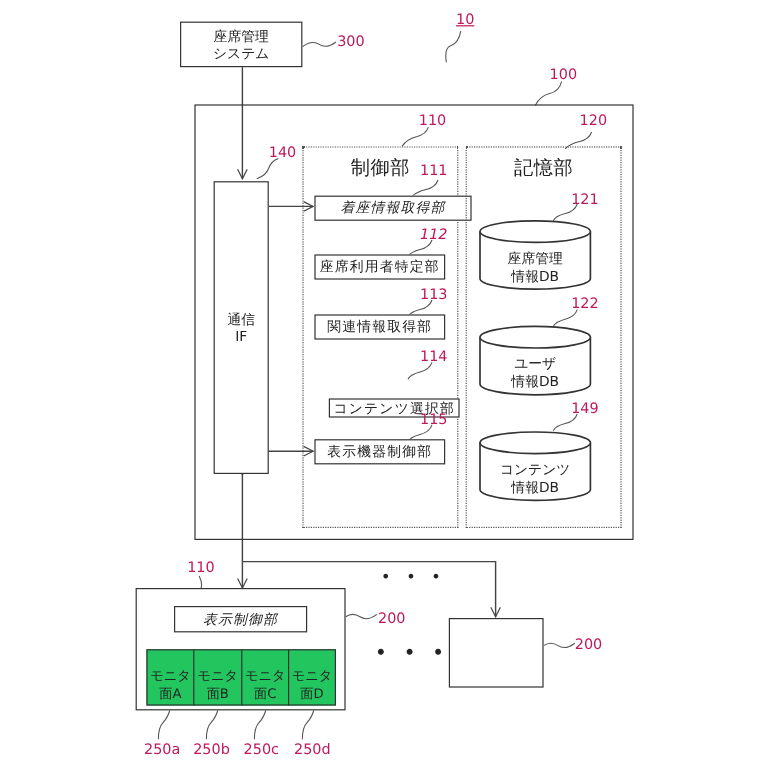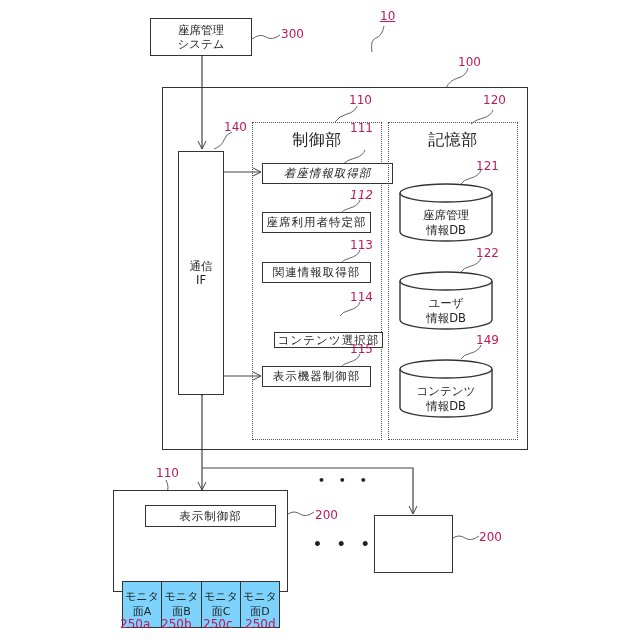--- a/index.html
+++ b/index.html
@@ -7,21 +7,21 @@
            font-family: "DejaVu Sans", sans-serif; color: #222; }
     .box { position: absolute; border: 1.6px solid #333; background: #fff; box-sizing: border-box; }
     .dash { position: absolute; border: 1.5px dotted #555; box-sizing: border-box; }
     .label { position: absolute; font-size: 16px; letter-spacing: 0.5px; text-align: center; white-space: nowrap; }
     .ref { position: absolute; font-size: 12px; white-space: nowrap; color: #be185d; }
     .unit { display: flex; align-items: center; justify-content: center; font-size: 11.5px; letter-spacing: 1px; }
     .center { display: flex; align-items: center; justify-content: center; text-align: center; line-height: 1.25; font-size: 11.5px; }
     svg.overlay { position: absolute; left: 0; top: 0; width: 640px; height: 640px; pointer-events: none; }
     .cyl-text { position: absolute; text-align: center; font-size: 11.5px; line-height: 1.3; }
     .mon { position: absolute; border: 1.5px solid #333; box-sizing: border-box; display: flex;
-           align-items: center; justify-content: center; text-align: center; font-size: 11px; line-height: 1.35; background: #7dd3fc; margin-top: 40px; }
+           align-items: flex-end; justify-content: center; text-align: center; font-size: 11px; line-height: 1.35; background: #22c55e; }
     .dots { position: absolute; font-size: 14px; letter-spacing: 5px; font-weight: bold; }
   </style>
 </head>
 <body>
 
 <svg class="overlay" viewBox="0 0 640 640">
   <defs>
     <marker id="arr" markerWidth="10" markerHeight="10" refX="9" refY="5" orient="auto" markerUnits="userSpaceOnUse">
       <path d="M1,1 L9,5 L1,9" fill="none" stroke="#444" stroke-width="1"></path>
     </marker>
@@ -74,21 +74,21 @@
 <div class="box center" style="left:178px; top:151px; width:46px; height:244px; flex-direction:column;">
   <span>通信</span>
   <span>IF</span>
 </div>
 <div class="ref" style="left:224px; top:120px;">140</div>
 
 <div class="dash" style="left:252px; top:122px; width:130px; height:318px;"></div>
 <div class="ref" style="left:349px; top:93px;">110</div>
 <div class="label" style="left:252px; top:130px; width:130px;">制御部</div>
 
-<div class="ref" style="left:350px; top:121px;">111</div>
+<div class="ref" style="left:350px; top:135px;">111</div>
 <div class="box unit" style="left:262px; top:163px; width:131px; height:21px;font-style:italic;">
   <span>着座情報取得部</span>
 </div>
 
 <div class="ref" style="left:350px; top:188px;font-style:italic;">112</div>
 <div class="box unit" style="left:262px; top:212px; width:109px; height:21px;">
   <span>座席利用者特定部</span>
 </div>
 
 <div class="ref" style="left:350px; top:238px;">113</div>
@@ -142,21 +142,21 @@
   <div>コンテンツ</div>
   <div>情報DB</div>
 </div>
 
 <div class="dots" style="left:318px; top:474px; font-size:11px;">• • •</div>
 <div class="dots" style="left:313px; top:536px;">• • •</div>
 
 <div class="box" style="left:113px; top:490px; width:175px; height:102px;"></div>
 <div class="ref" style="left:315px; top:508px;">200</div>
 <div class="ref" style="left:156px; top:466px;">110</div>
-<div class="box unit" style="left:145px; top:505px; width:131px; height:22px;">
+<div class="box unit" style="left:145px; top:505px; width:111px; height:22px;font-style:italic;">
   <span>表示制御部</span>
 </div>
 
 <div class="mon" style="left:122px; top:541px; width:40px; height:47px;">
   <div>
       <div>モニタ</div>
       <div>面A</div>
     </div>
 </div>
 <div class="mon" style="left:161px; top:541px; width:41px; height:47px;">

